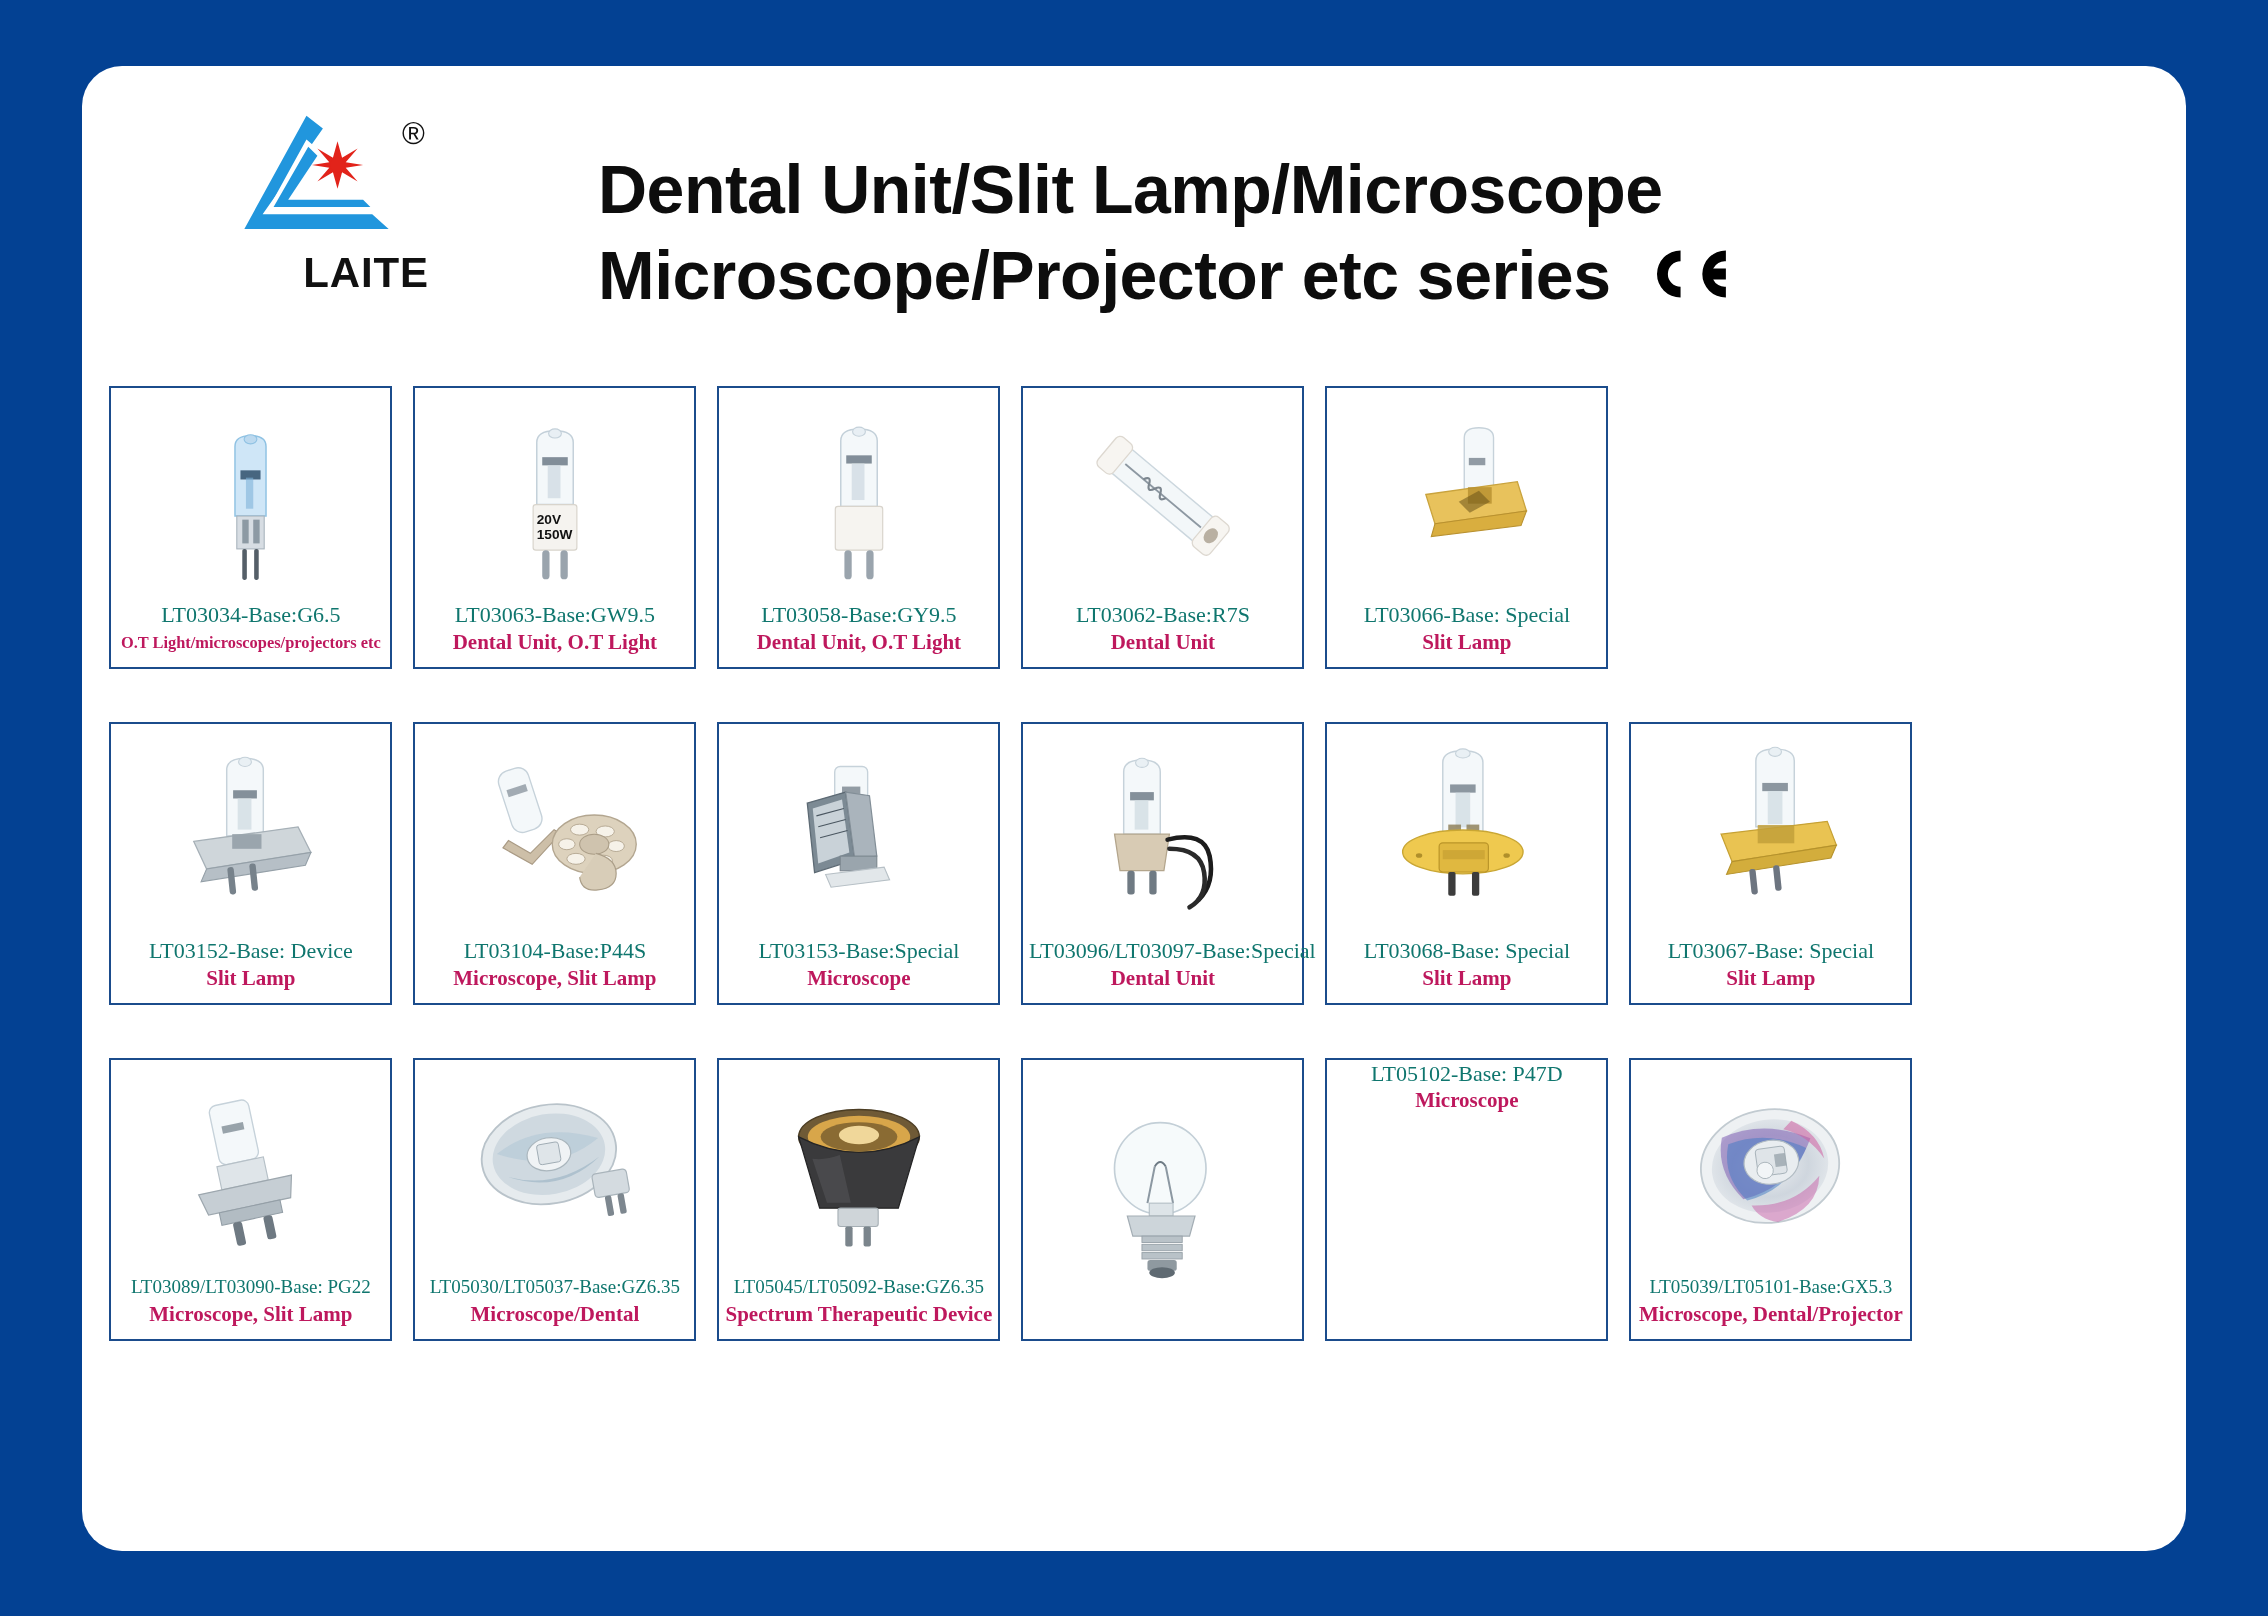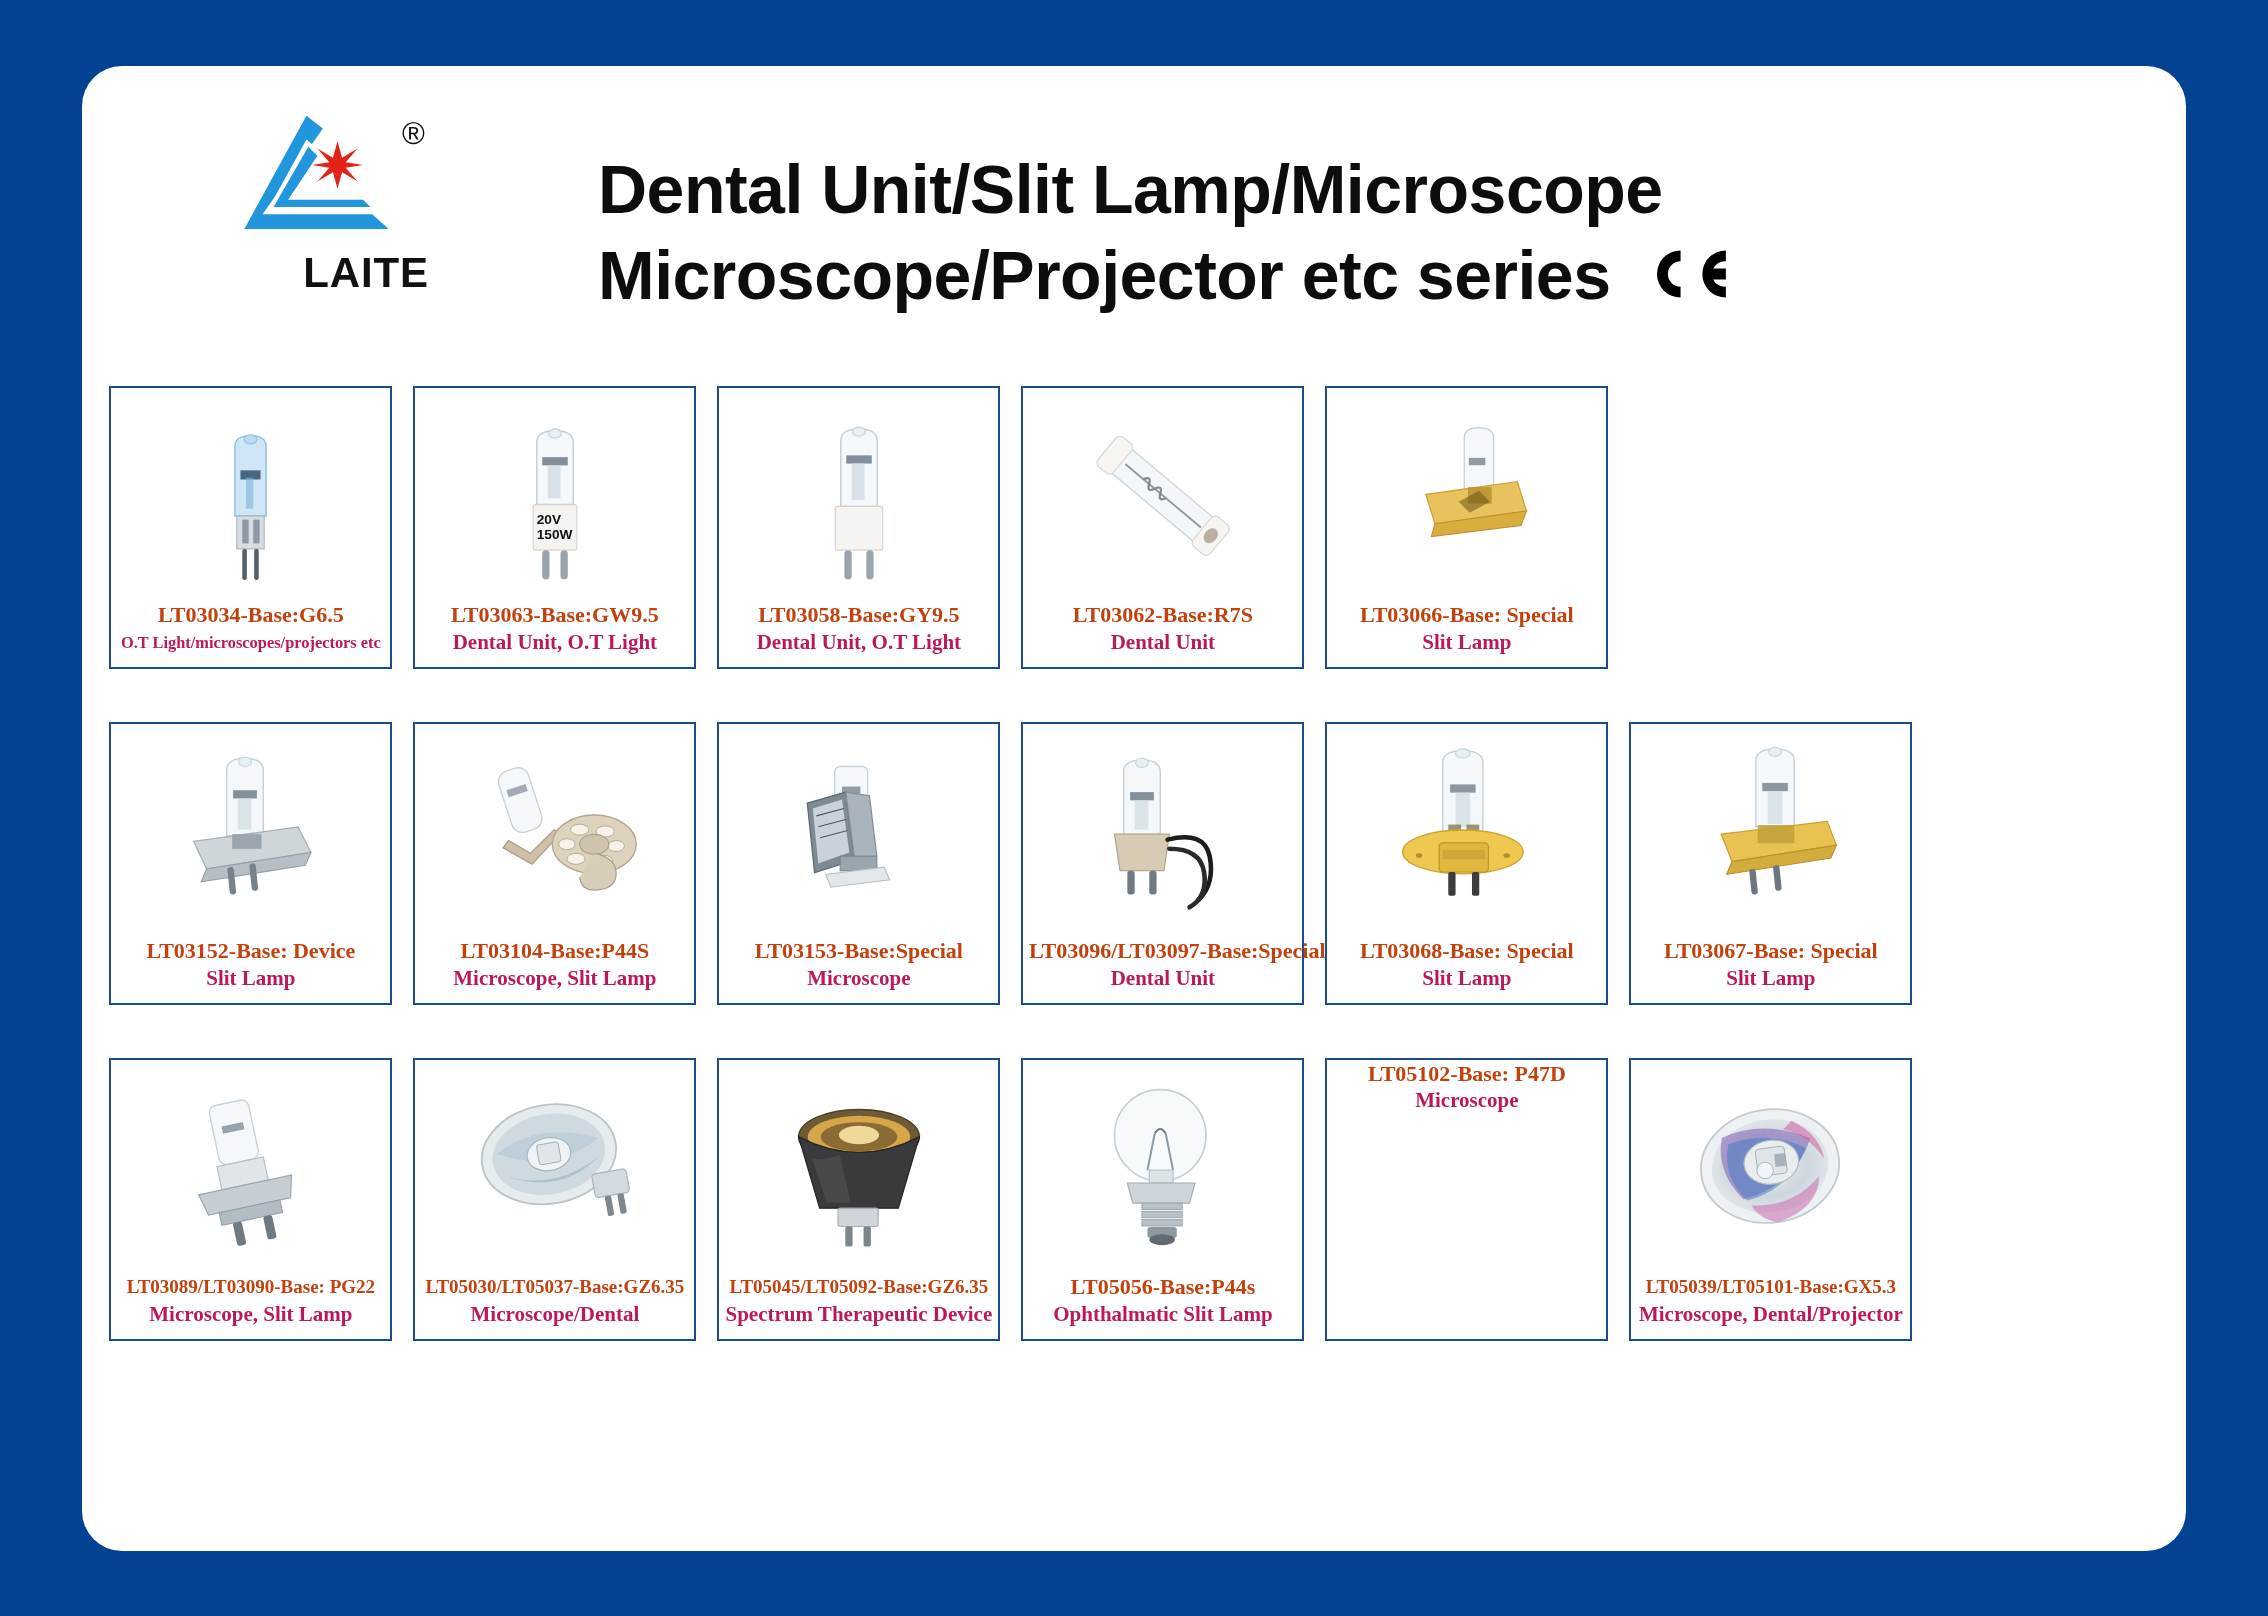--- a/index.html
+++ b/index.html
@@ -78,24 +78,24 @@
     overflow:hidden;
   }
   .thumb svg{display:block;}
   .caption{
     flex:0 0 auto;
     padding:0 5.5px 11px 5.5px;
     text-align:center;
   }
   .cap-code{
     font-family:"Liberation Serif", serif;
-    font-weight:bold;
+    font-weight:normal;
     font-size:22px;
     line-height:27.4px;
-    color:#c2410c;
+    color:#0f766e;
     white-space:nowrap;
   }
   .cap-use{
     font-family:"Liberation Serif", serif;
     font-weight:bold;
     font-size:21px;
     line-height:27.4px;
     color:#be185d;
     white-space:nowrap;
   }
@@ -446,24 +446,20 @@
             <rect x="80" y="104" width="26" height="14" fill="#dde4e8" stroke="#b3bec5" stroke-width="1.2"></rect>
             <polygon points="56,118 130,118 124,140 62,140" fill="#cdd5da" stroke="#a3adb4" stroke-width="1.3"></polygon>
             <g fill="#b9c2c8" stroke="#97a1a8" stroke-width="1">
               <rect x="72" y="140" width="44" height="7"></rect>
               <rect x="72" y="149" width="44" height="7"></rect>
               <rect x="72" y="158" width="44" height="7"></rect>
             </g>
             <rect x="78" y="166" width="32" height="12" rx="3" fill="#8f99a0"></rect>
             <ellipse cx="94" cy="180" rx="14" ry="6" fill="#5f6a72"></ellipse>
           </svg>
-        </div>
-        <div class="caption">
-          <div class="cap-code">LT05056-Base:P44s</div>
-          <div class="cap-use">Ophthalmatic Slit Lamp</div>
         </div>
       </div>
 
       <div class="cell">
         <div class="caption">
           <div class="cap-code">LT05102-Base: P47D</div>
           <div class="cap-use">Microscope</div>
         </div>
       </div>
 

